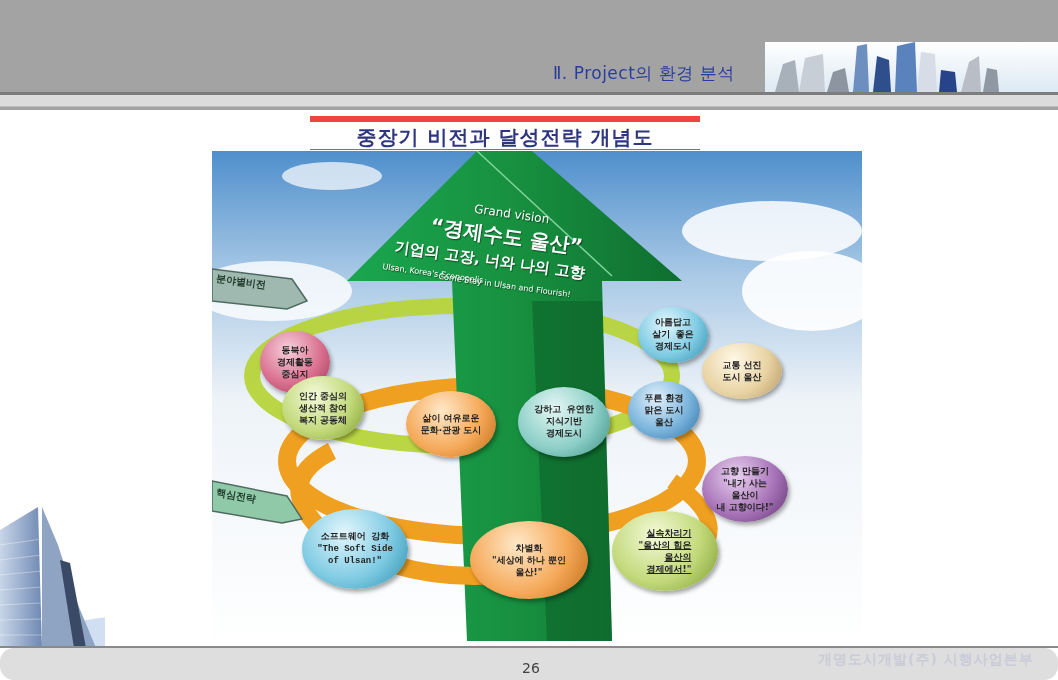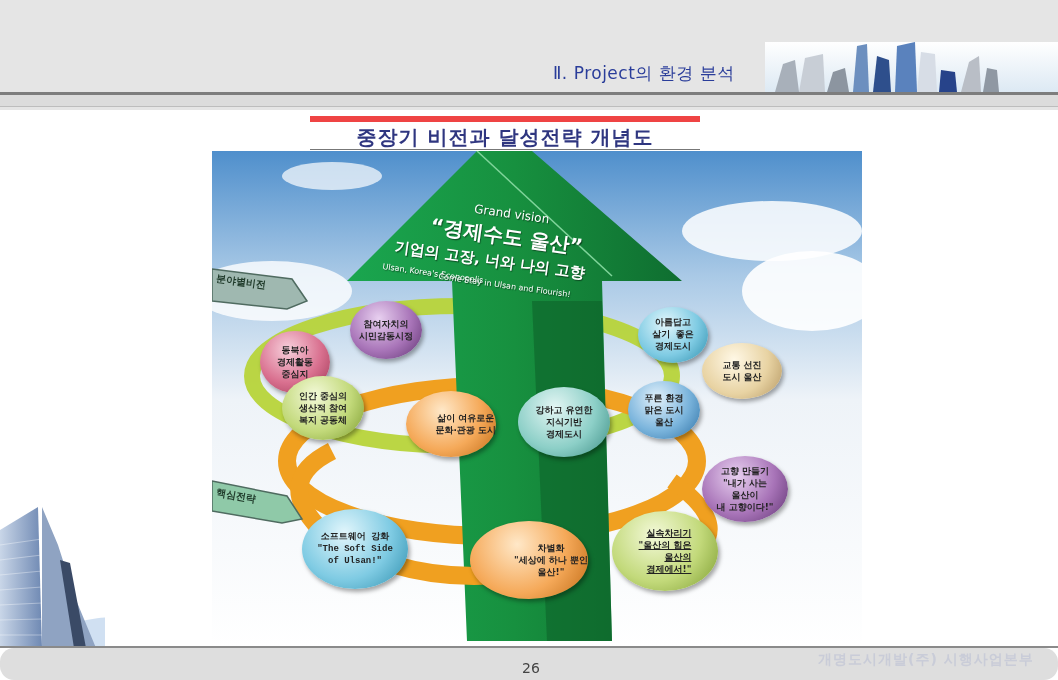--- a/index.html
+++ b/index.html
@@ -1,20 +1,20 @@
 <!DOCTYPE html>
 <html><head>
 <meta charset="utf-8">
 <style>
   * { box-sizing: border-box; margin: 0; padding: 0; }
   html, body { width: 1058px; height: 680px; overflow: hidden; background: #ffffff; }
   body { position: relative; font-family: "DejaVu Sans", "Liberation Sans", sans-serif; }
 
   
-  .header { position: absolute; left: 0; top: 0; width: 1058px; height: 110px; background: #e5e5e5; }
+  .header { position: absolute; left: 0; top: 0; width: 1058px; height: 110px; background: #a3a3a3; }
   .section-title { position: absolute; left: 553px; top: 62px; font-size: 17px; color: #2a3d9a; letter-spacing: 0.5px; white-space: nowrap; }
   .skyline { position: absolute; left: 765px; top: 42px; width: 293px; height: 52px; }
   .rule-top { position: absolute; left: 0; top: 92px; width: 1058px; height: 3px; background: #7d7d7d; }
   .band-top { position: absolute; left: 0; top: 95px; width: 1058px; height: 12px; background: #dcdcdc; border-bottom: 1px solid #bdbdbd; }
 
   
   .diagram-title-wrap { position: absolute; left: 310px; top: 116px; width: 390px; height: 34px; border-top: 6px solid #ef4444; border-bottom: 1px solid #777; }
   .diagram-title { display: block; text-align: center; font-size: 20px; font-weight: bold; color: #2f3680; line-height: 30px; letter-spacing: 1px; }
 
   
@@ -30,22 +30,22 @@
 
   .side-tag { position: absolute; font-size: 10px; color: #1f3a2a; font-weight: bold; white-space: nowrap; }
 
   .bubble { position: absolute; display: flex; align-items: center; justify-content: center; text-align: center;
             border-radius: 50%; font-size: 9px; font-weight: bold; line-height: 12px; color: #222;
             box-shadow: 2px 3px 4px rgba(0,0,0,0.35); }
   .bubble span { display: block; }
   .b-pink { background: radial-gradient(circle at 40% 30%, #f7d0dc 0%, #d9708f 55%, #9c3553 100%); }
   .b-purple { background: radial-gradient(circle at 40% 30%, #e8d0f0 0%, #a874b8 55%, #5e3270 100%); }
   .b-green { background: radial-gradient(circle at 40% 30%, #f3f9d8 0%, #c2d97a 55%, #7a9a2d 100%); text-align: right; }
-  .b-orange { background: radial-gradient(circle at 40% 30%, #ffe8c8 0%, #f5a959 55%, #c06a14 100%); justify-content: flex-end; }
-  .b-teal { background: radial-gradient(circle at 40% 30%, #e4f6f4 0%, #8ccfc7 55%, #3b8c83 100%); }
+  .b-orange { background: radial-gradient(circle at 40% 30%, #ffe8c8 0%, #f5a959 55%, #c06a14 100%); }
+  .b-teal { background: radial-gradient(circle at 40% 30%, #e4f6f4 0%, #8ccfc7 55%, #3b8c83 100%); font-family: Liberation Mono, monospace; }
   .b-cyan { background: radial-gradient(circle at 40% 30%, #e2f6fc 0%, #7fcbe3 55%, #2b8cab 100%); font-family: Liberation Mono, monospace; }
   .b-sand { background: radial-gradient(circle at 40% 30%, #fff8e6 0%, #e8d3a3 55%, #b39560 100%); }
   .b-blue { background: radial-gradient(circle at 40% 30%, #e2f1fb 0%, #7ab4dc 55%, #2c6fa3 100%); }
 
   
   .left-tower { position: absolute; left: 0; top: 505px; width: 105px; height: 143px; }
   .rule-bottom { position: absolute; left: 0; top: 646px; width: 1058px; height: 2px; background: #8a8a8a; }
   .footer { position: absolute; left: 0; top: 648px; width: 1058px; height: 32px; background: #dedede; border-radius: 14px; }
   .page-number { position: absolute; left: 522px; top: 12px; font-size: 14px; color: #444; }
   .company { position: absolute; left: 818px; top: 3px; font-size: 14px; font-weight: bold; color: #c9ccd8; letter-spacing: 1px; white-space: nowrap; }
@@ -128,26 +128,20 @@
   <div class="side-tag" style="left:4px;top:124px;transform:rotate(8deg);">분야별비전</div>
   <div class="side-tag" style="left:4px;top:338px;transform:rotate(10deg);">핵심전략</div>
 
   <div class="bubble b-pink" style="left:48px;top:180px;width:70px;height:62px;">
     <div>
         <span>동북아</span>
         <span>경제활동</span>
         <span>중심지</span>
       </div>
   </div>
-  <div class="bubble b-purple" style="left:138px;top:150px;width:72px;height:58px;">
-    <div>
-        <span>참여자치의</span>
-        <span>시민감동시정</span>
-      </div>
-  </div>
   <div class="bubble b-green" style="left:70px;top:225px;width:82px;height:64px;">
     <div>
         <span>인간 중심의</span>
         <span>생산적 참여</span>
         <span>복지 공동체</span>
       </div>
   </div>
   <div class="bubble b-orange" style="left:194px;top:240px;width:90px;height:66px;">
     <div>
         <span>삶이 여유로운</span>

